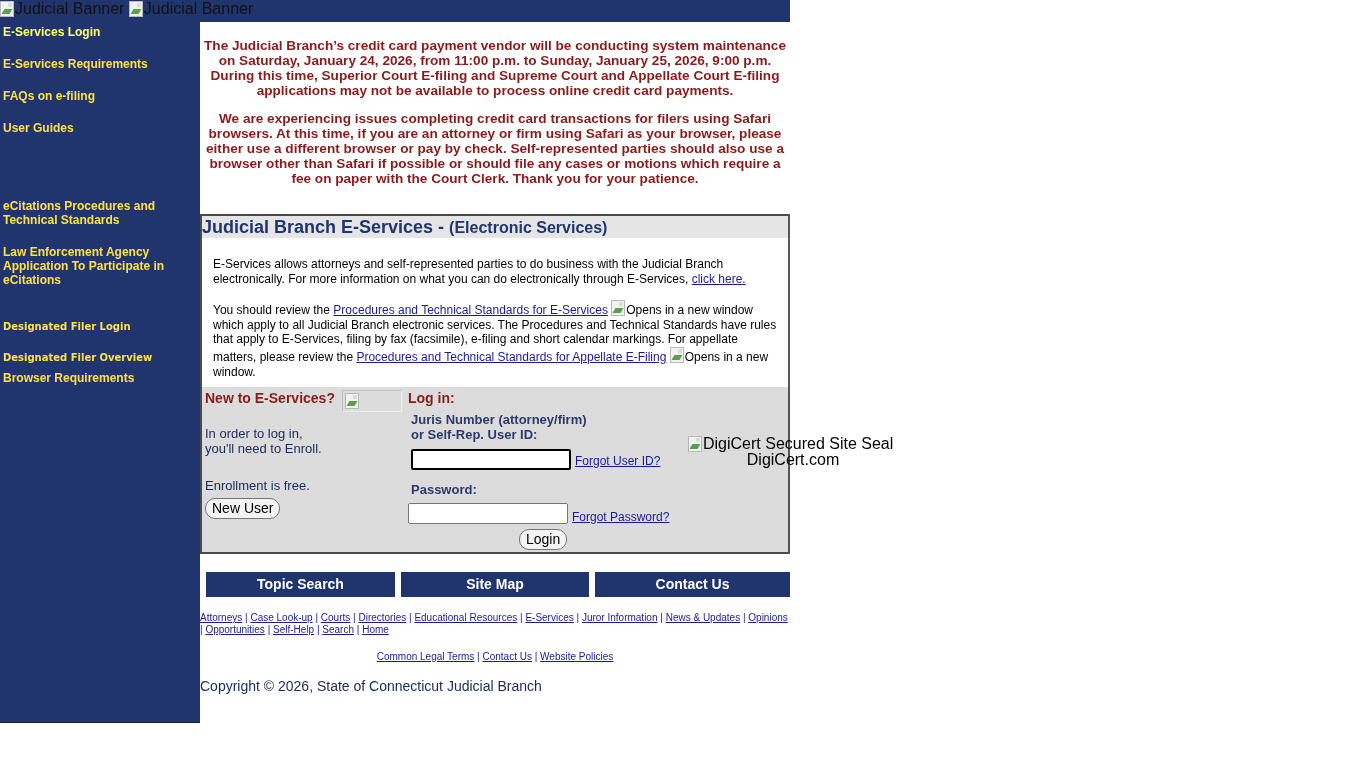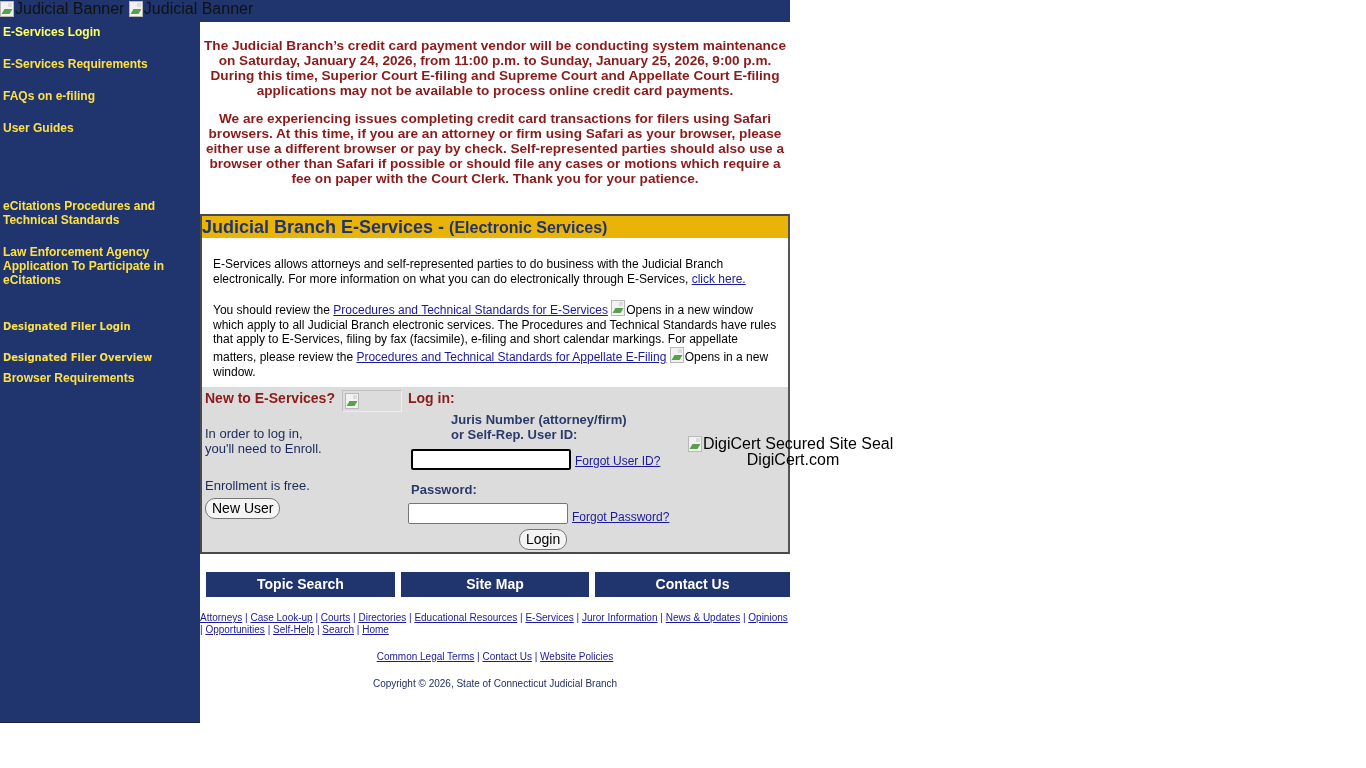--- a/index.html
+++ b/index.html
@@ -14,57 +14,57 @@
 
   .sidebar { position: absolute; left: 0; top: 22px; width: 200px; height: 701px; background: #20356e; border-bottom: 1px solid #1a1f3a; }
   .side-link { position: absolute; left: 3px; color: #fde047; font-weight: bold; font-size: 12px; line-height: 14px; text-decoration: none; width: 190px; cursor: pointer; }
   .side-link.active { color: #ffff66; }
   .side-link.big { font-family: "DejaVu Sans", sans-serif; font-size: 10px; font-weight: bold; }
 
   .notice { position: absolute; left: 200px; top: 38px; width: 590px; text-align: center; color: #8b1a1a; font-weight: bold; font-size: 13.6px; line-height: 15px; }
   .notice p { margin: 0 0 13px 0; }
 
   .es-box { position: absolute; left: 200px; top: 214px; width: 590px; height: 340px; border: 2px solid #4a4a4a; border-right-color: #555; background: #ffffff; }
-  .es-header { height: 22px; background: #eab308; color: #20356e; font-weight: bold; font-size: 18px; line-height: 22px; padding-left: 0px; white-space: nowrap; }
+  .es-header { height: 22px; background: #e5e5e5; color: #20356e; font-weight: bold; font-size: 18px; line-height: 22px; padding-left: 0px; white-space: nowrap; }
   .es-header .sub { font-size: 16px; }
   .es-body { padding: 19px 4px 0 11px; font-size: 12px; line-height: 14.6px; color: #000; }
   .es-body p { margin: 0 0 14px 0; }
   a.lnk { color: #1a1a9a; text-decoration: underline; cursor: pointer; }
 
   .login-area { position: absolute; left: 0; top: 171px; width: 586px; height: 165px; background: #dcdcdc; }
   .new-title { position: absolute; left: 3px; top: 3px; color: #8b1a1a; font-weight: bold; font-size: 14px; }
   .new-img { position: absolute; left: 140px; top: 3px; width: 60px; height: 22px; border: 1px solid #bfbfbf; border-right-color: #eee; border-bottom-color: #eee; padding: 2px 0 0 2px; }
   .new-text { position: absolute; left: 3px; top: 39px; color: #1a2a5a; font-size: 13px; line-height: 15px; }
   .enroll-text { position: absolute; left: 3px; top: 91px; color: #1a2a5a; font-size: 13px; }
   .enroll-text b { color: #1a2a5a; font-weight: normal; }
   .btn { position: absolute; font-family: "Liberation Sans", sans-serif; font-size: 14px; background: #f4f4f4; border: 1px solid #767676; border-radius: 10px; color: #000; padding: 0 6px; height: 21px; line-height: 19px; cursor: pointer; }
   .btn-newuser { left: 3px; top: 111px; }
   .login-title { position: absolute; left: 206px; top: 3px; color: #8b1a1a; font-weight: bold; font-size: 14px; }
-  .juris-label { position: absolute; left: 209px; top: 25px; color: #2a3a6a; font-weight: bold; font-size: 13px; line-height: 15px; margin-left: 40px; }
+  .juris-label { position: absolute; left: 209px; top: 25px; color: #2a3a6a; font-weight: bold; font-size: 13px; line-height: 15px; }
   .input { position: absolute; height: 21px; background: #fff; border: 1px solid #767676; border-radius: 2px; }
   .input-user { left: 209px; top: 62px; width: 160px; border: 2px solid #000; }
   .forgot-user { position: absolute; left: 373px; top: 67px; font-size: 12px; }
   .pass-label { position: absolute; left: 209px; top: 95px; color: #2a3a6a; font-weight: bold; font-size: 13px; }
   .input-pass { left: 206px; top: 116px; width: 160px; }
   .forgot-pass { position: absolute; left: 370px; top: 123px; font-size: 12px; }
   .btn-login { left: 317px; top: 142px; }
 
   .seal { position: absolute; left: 688px; top: 436px; width: 210px; font-size: 16px; line-height: 16px; color: #000; text-align: center; }
   .seal .line1 { display: flex; align-items: center; }
 
   .navbtn { position: absolute; top: 572px; height: 25px; background: #20356e; color: #fff; font-weight: bold; font-size: 14px; line-height: 25px; text-align: center; cursor: pointer; }
   .nav1 { left: 206px; width: 189px; }
   .nav2 { left: 401px; width: 188px; }
   .nav3 { left: 595px; width: 195px; }
 
   .footer-links { position: absolute; left: 200px; top: 612px; width: 590px; text-align: left; font-size: 10px; line-height: 11.5px; color: #1a1a9a; }
   .footer-links a { color: #1a1a9a; text-decoration: underline; cursor: pointer; }
   .footer-links2 { position: absolute; left: 200px; top: 651px; width: 590px; text-align: center; font-size: 10px; color: #1a1a9a; }
   .footer-links2 a { color: #1a1a9a; text-decoration: underline; cursor: pointer; }
-  .copyright { position: absolute; left: 200px; top: 678px; width: 590px; text-align: center; font-size: 10px; color: #1a2a5a; }
+  .copyright { position: absolute; left: 200px; top: 678px; width: 590px; font-size: 14px; color: #1a2a5a; }
 </style>
 </head>
 <body>
 
 <div class="banner">
   <span class="broken">
       <span class="broken-img"></span>
       <span>Judicial Banner</span>
     </span>
   <span class="broken">

